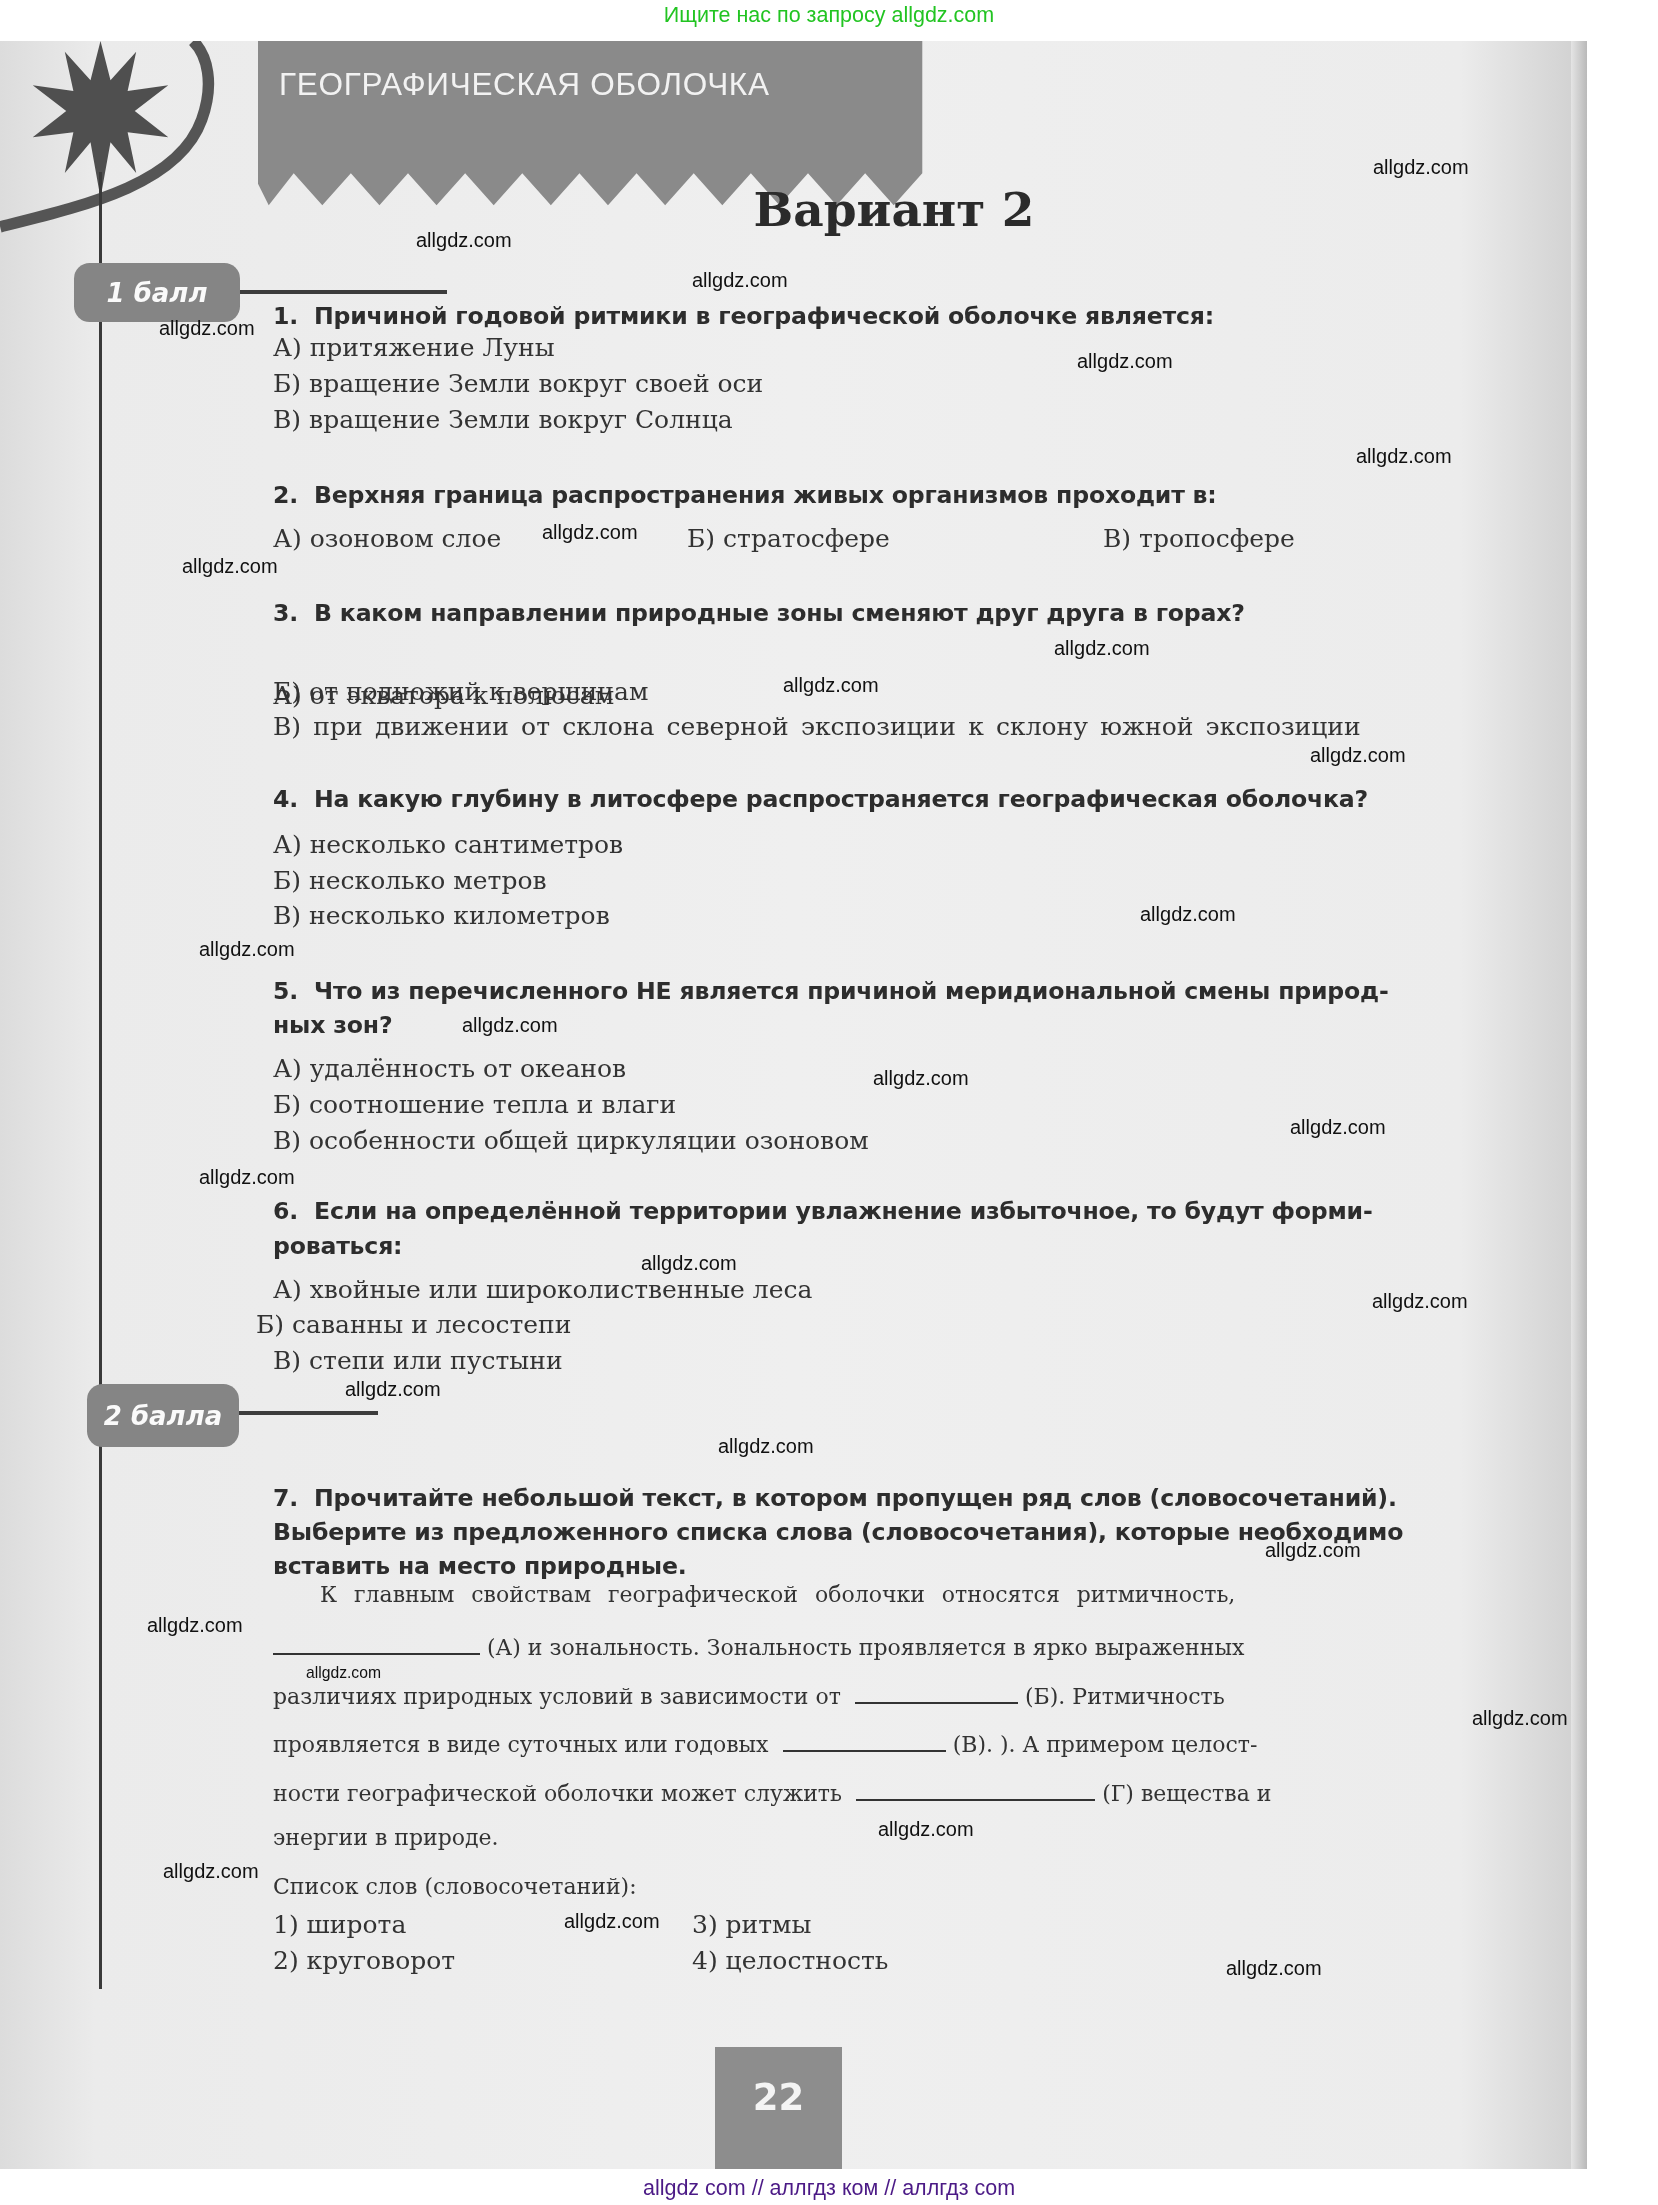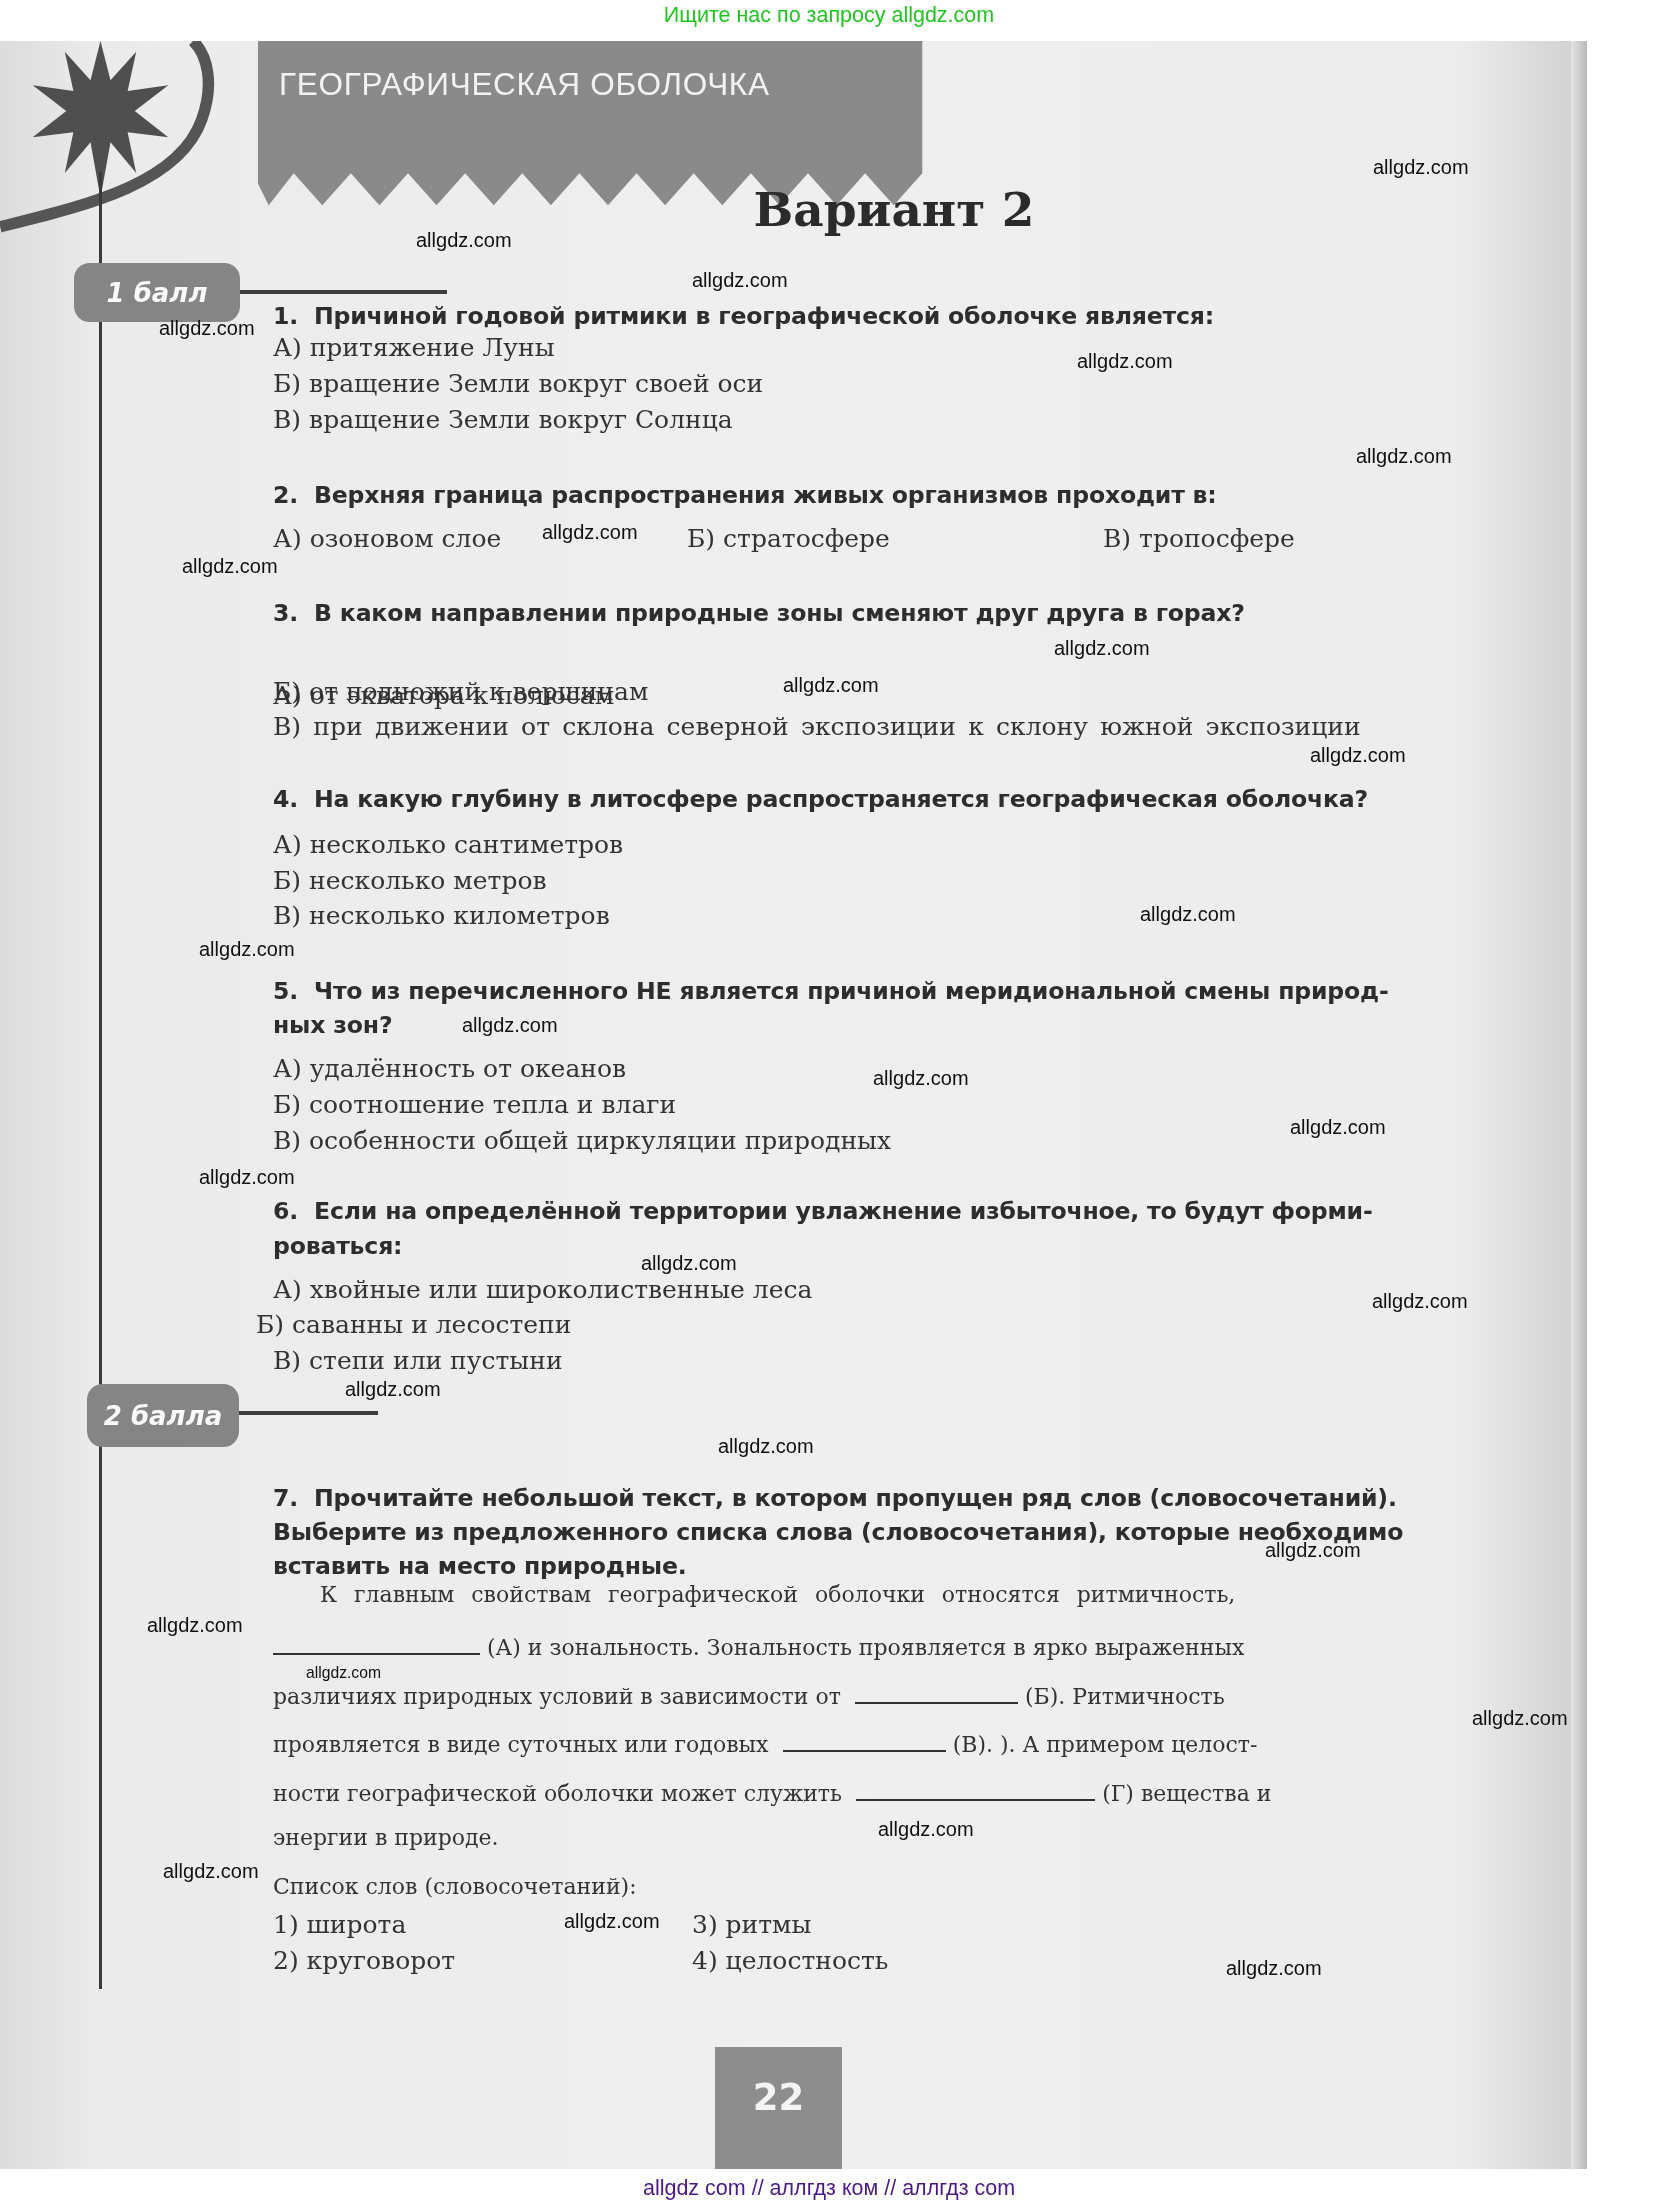--- a/index.html
+++ b/index.html
@@ -80,21 +80,21 @@
 <div class="abs opt" style="left:273px;top:830px;">А) несколько сантиметров</div>
 <div class="abs opt" style="left:273px;top:866px;">Б) несколько метров</div>
 <div class="abs opt" style="left:273px;top:901px;">В) несколько километров</div>
 
 <div class="abs q-title" style="left:273px;top:977px;">
   <span>5.</span>&nbsp; <span>Что из перечисленного НЕ является причиной меридиональной смены природ-</span>
 </div>
 <div class="abs q-title" style="left:273px;top:1011px;">ных зон?</div>
 <div class="abs opt" style="left:273px;top:1054px;">А) удалённость от океанов</div>
 <div class="abs opt" style="left:273px;top:1090px;">Б) соотношение тепла и влаги</div>
-<div class="abs opt" style="left:273px;top:1126px;">В) особенности общей циркуляции природных</div>
+<div class="abs opt" style="left:273px;top:1126px;">В) особенности общей циркуляции озоновом</div>
 
 <div class="abs q-title" style="left:273px;top:1197px;">
   <span>6.</span>&nbsp; <span>Если на определённой территории увлажнение избыточное, то будут форми-</span>
 </div>
 <div class="abs q-title" style="left:273px;top:1232px;">роваться:</div>
 <div class="abs opt" style="left:273px;top:1275px;">А) хвойные или широколиственные леса</div>
 <div class="abs opt" style="left:256px;top:1310px;">Б) саванны и лесостепи</div>
 <div class="abs opt" style="left:273px;top:1346px;">В) степи или пустыни</div>
 
 <div class="abs badge" style="left:87px;top:1384px;width:152px;height:63px;">

